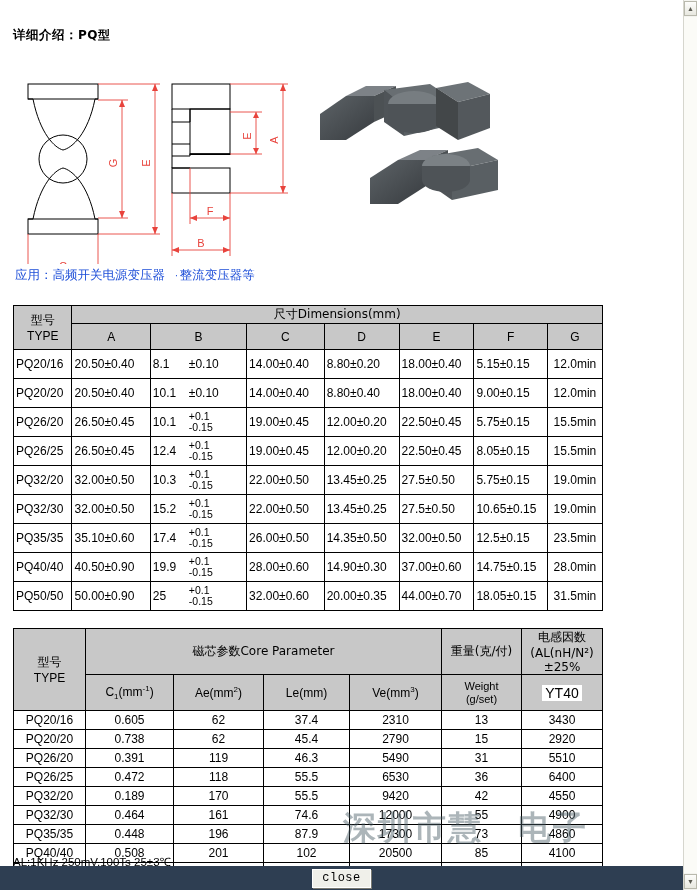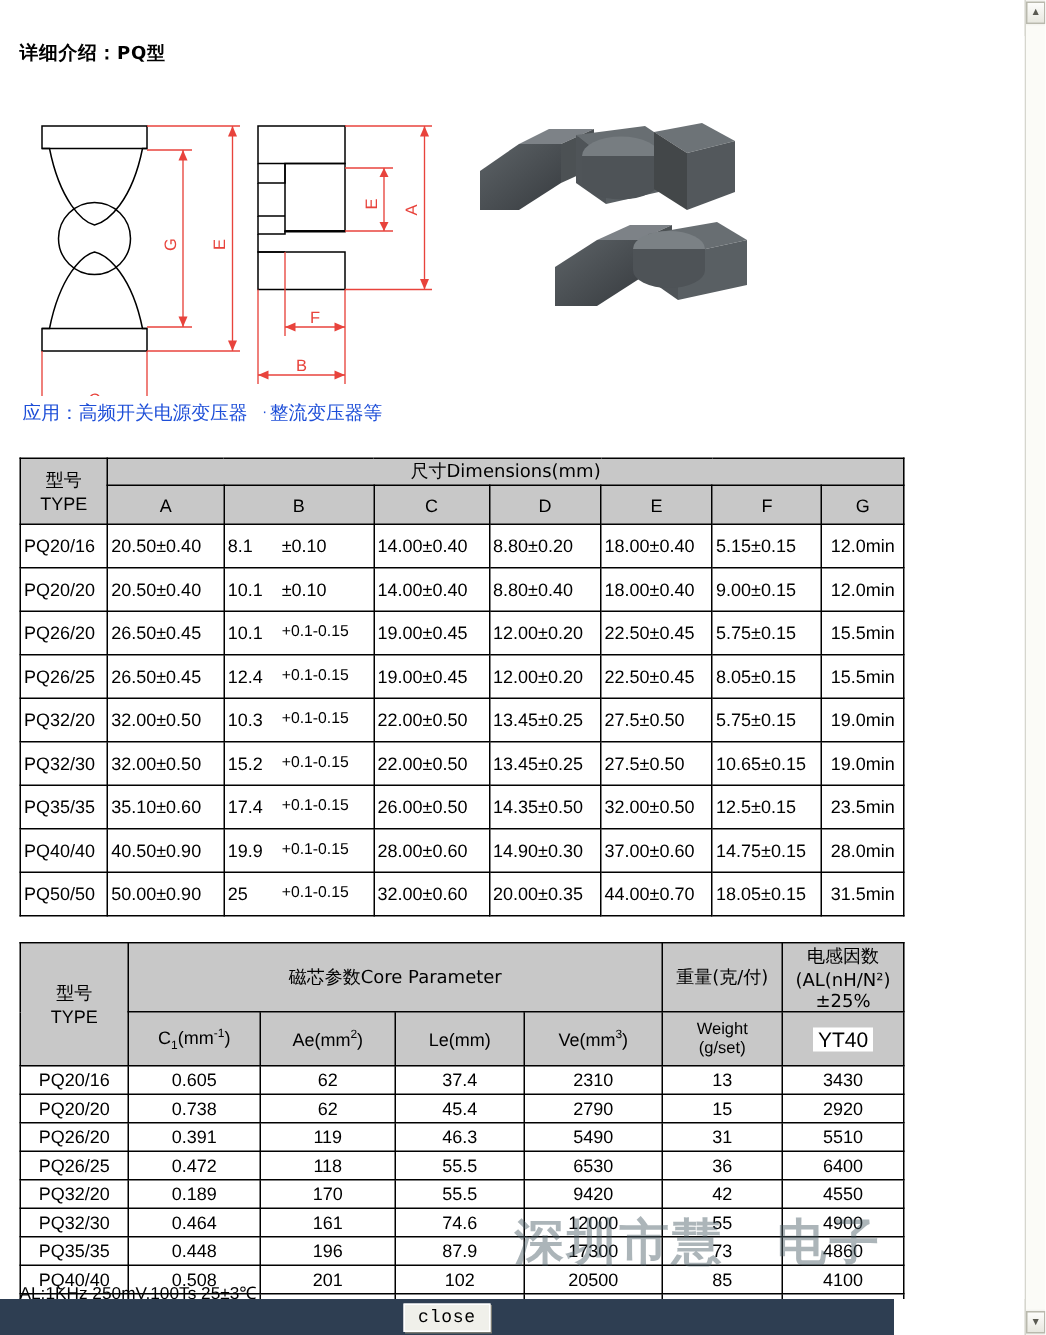--- a/index.html
+++ b/index.html
@@ -131,21 +131,21 @@
   #dimTable th.colD     { width: 80px; }
   #dimTable th.colE     { width: 80px; }
   #dimTable th.colF     { width: 78px; }
   #dimTable th.colG     { width: 60px; }
   #dimTable td { height: 29px; white-space: nowrap; }
   #dimTable td.type  { padding-left: 2px; font-size: 12px; }
   #dimTable td.v     { padding-left: 2px; font-size: 12px; }
   #dimTable td.g     { text-align: center; font-size: 12px; }
   .bcell { display: flex; align-items: center; height: 100%; }
   .bcell .bval { width: 38px; padding-left: 2px; font-size: 12px; }
-  .btol { display: flex; flex-direction: row; line-height: 1.05; font-size: 10.5px; }
+  .btol { display: flex; flex-direction: column; line-height: 1.05; font-size: 10.5px; }
   .btol span { display: block; }
   .bsingle { font-size: 12px; }
 
   
   #coreTable { top: 604px; left: 13px; width: 590px; }
   #coreTable th { height: 21px; }
   #coreTable th.t2-type { width: 72px; }
   #coreTable th.t2-c1   { width: 88px; }
   #coreTable th.t2-ae   { width: 90px; }
   #coreTable th.t2-le   { width: 86px; }
@@ -182,21 +182,21 @@
     top: 830px; left: 13px;
     font-size: 11.5px;
     color: #000;
     font-family: "Liberation Sans", sans-serif;
   }
 
   
   .footer {
     position: absolute;
     left: 0; bottom: 0;
-    width: 596px; height: 24px;
+    width: 683px; height: 24px;
     background: #2e3e52;
     display: flex; align-items: center; justify-content: center;
   }
   .closebtn {
     background: #f0f0ea;
     border: 1px solid #ffffff;
     box-shadow: 1px 1px 0 #7a7a72;
     font-size: 12px;
     font-family: "Liberation Mono", monospace;
     padding: 1px 9px 2px;

